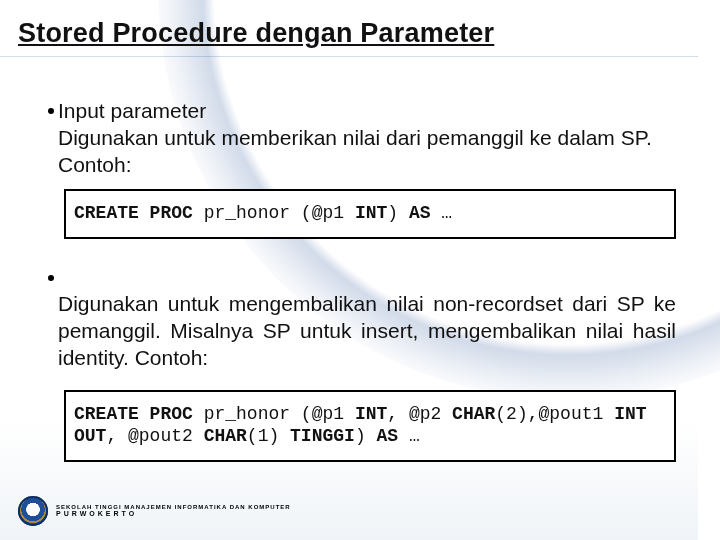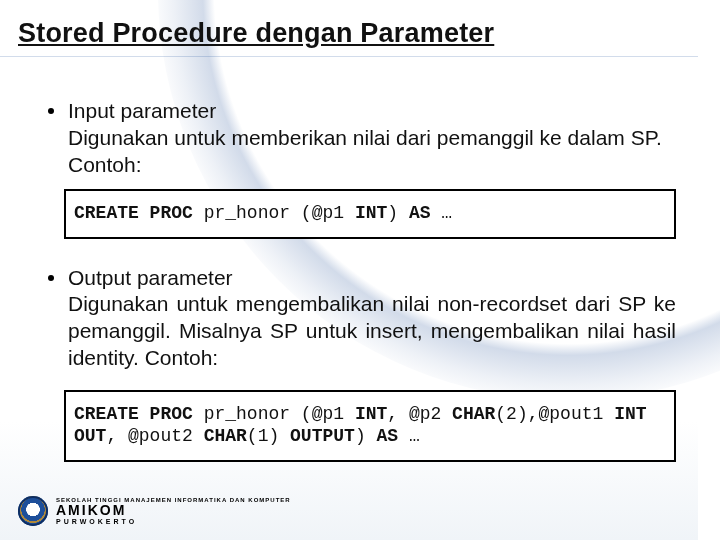--- a/index.html
+++ b/index.html
@@ -14,21 +14,21 @@
     background: radial-gradient(circle at 50% 50%, rgba(32,77,150,0.00) 61%, rgba(30,75,148,0.20) 63%, rgba(30,75,148,0.08) 68%, rgba(30,75,148,0.00) 72%);
     pointer-events: none;
   }
   .title {
     position: absolute; left: 18px; top: 18px;
     font-size: 27px; font-weight: 700; color: #111;
     text-decoration: underline; letter-spacing: 0.2px;
   }
   .rule { position: absolute; left: 0; right: 0; top: 56px; height: 0; border-top: 1px solid #1d4f9a33; }
   .body { position: absolute; left: 48px; top: 98px; width: 628px; color: #111; }
-  .bullet { display: flex; gap: 14px; align-items: flex-start; }
+  .bullet { display: flex; gap: 4px; align-items: flex-start; }
   .bullet .dot { width: 6px; height: 6px; background: #000; border-radius: 50%; margin-top: 10px; flex: 0 0 auto; }
   .bullet .text { font-size: 21px; line-height: 1.28; }
   .codebox {
     border: 2px solid #000; background: #fff;
     font-family: "Courier New", Courier, monospace;
     font-size: 18px; line-height: 1.22; padding: 12px 8px; margin-left: 16px;
     white-space: pre-wrap;
   }
   .codebox b { font-weight: 700; }
   .justify { text-align: justify; }
@@ -70,32 +70,31 @@
 
     <div class="gap-s"></div>
 
     <div class="codebox"><b>CREATE PROC</b><span> pr_honor </span><span>(@p1 </span><b>INT</b><span>) </span><b>AS</b><span> …</span></div>
 
     <div class="gap-l"></div>
 
     <div class="bullet">
       <div class="dot"></div>
       <div class="text justify">
-        <span>Output parameter</span><br>
+        <br>
         <span>Digunakan untuk mengembalikan nilai non-recordset dari SP ke pemanggil. Misalnya SP untuk insert, mengembalikan nilai hasil identity. Contoh:</span>
       </div>
     </div>
 
     <div class="gap-m"></div>
 
-    <div class="codebox"><b>CREATE PROC</b><span> pr_honor </span><span>(@p1 </span><b>INT</b><span>, @p2 </span><b>CHAR</b><span>(2),@pout1 </span><b>INT OUT</b><span>, @pout2 </span><b>CHAR</b><span>(1) </span><b>OUTPUT</b><span>) </span><b>AS</b><span> …</span></div>
+    <div class="codebox"><b>CREATE PROC</b><span> pr_honor </span><span>(@p1 </span><b>INT</b><span>, @p2 </span><b>CHAR</b><span>(2),@pout1 </span><b>INT OUT</b><span>, @pout2 </span><b>CHAR</b><span>(1) </span><b>TINGGI</b><span>) </span><b>AS</b><span> …</span></div>
 
   </div>
 
   <div class="footer">
     <div class="logo"></div>
     <div class="footer-text">
       <div class="ft-line1">SEKOLAH TINGGI MANAJEMEN INFORMATIKA DAN KOMPUTER</div>
-      <div class="ft-line2">AMIKOM</div>
       <div class="ft-line3">PURWOKERTO</div>
     </div>
   </div>
 </div>
 
 </body></html>

